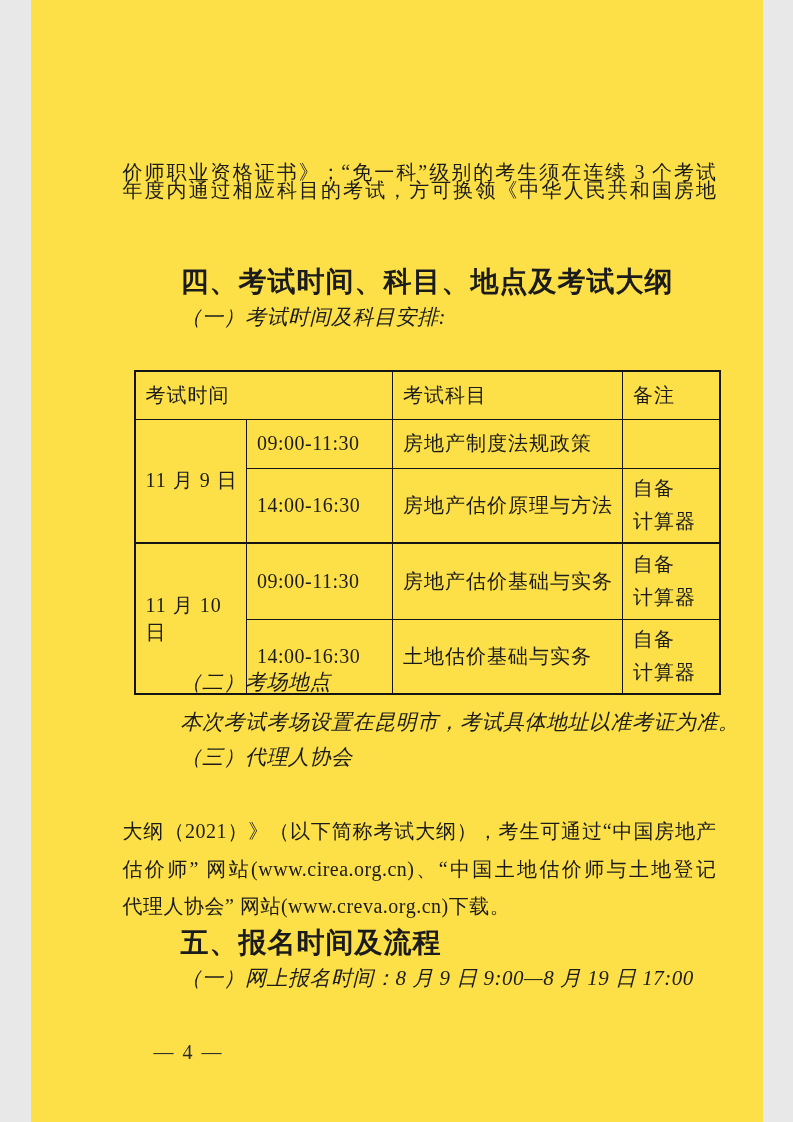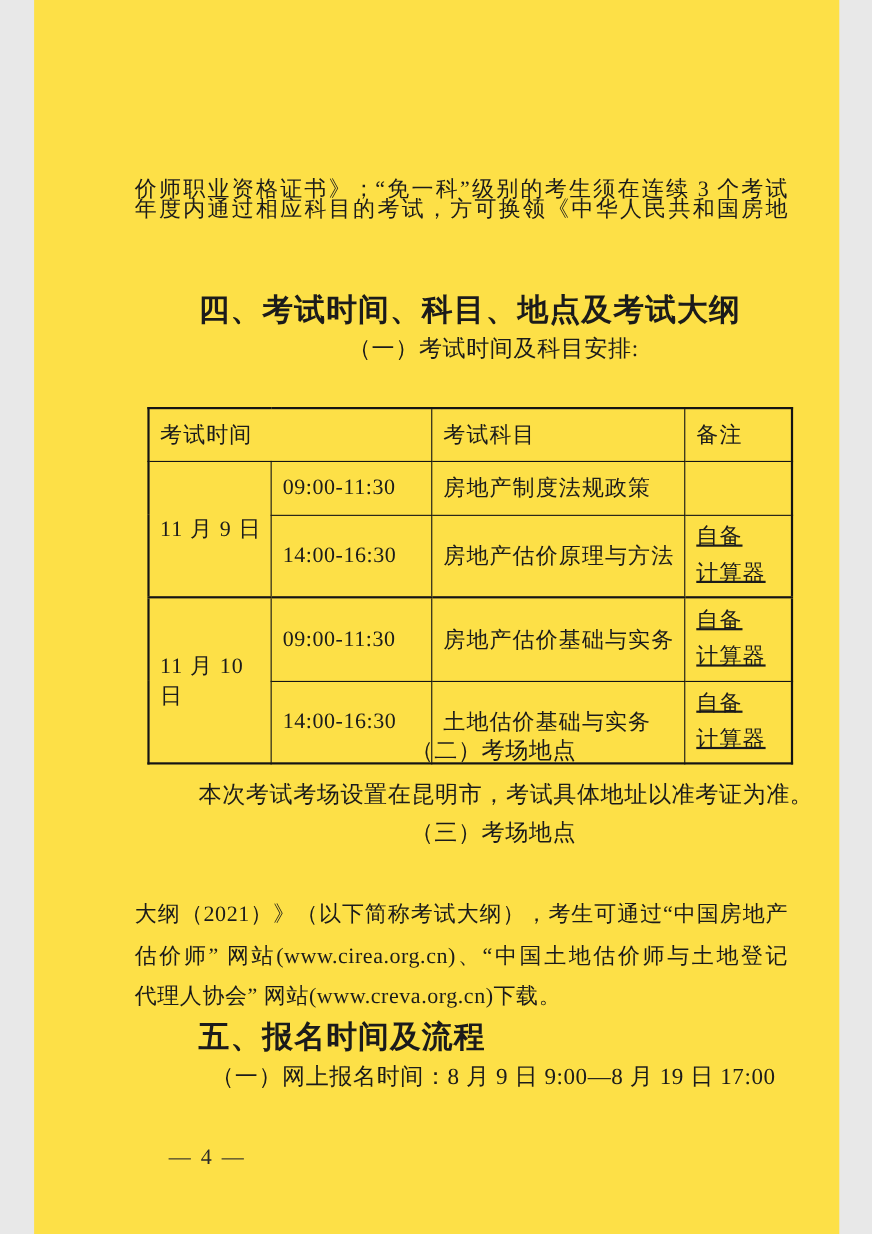--- a/index.html
+++ b/index.html
@@ -20,21 +20,21 @@
     line-height:30px;
     white-space:nowrap;
     letter-spacing:0.5px;
   }
   .fill{
     white-space:normal;
     text-align:justify;
     text-align-last:justify;
   }
   .indent{ text-indent:58px; }
-  .kai{ font-size:21px;text-align:center; }
+  .kai{ font-style:italic; font-size:21px; }
   .hei{
     font-family:"Liberation Sans","DejaVu Sans",sans-serif;
     font-weight:bold;
     font-size:28px;
     letter-spacing:1px;
   }
   table.exam{
     position:absolute;
     left:103px; top:334px;
     width:585px;
@@ -46,21 +46,21 @@
     border:1.5px solid #141414;
     vertical-align:middle;
     padding:0 0 0 10px;
     overflow:hidden;
   }
   table.exam{ border:2.5px solid #141414;margin-top:36px; }
   table.exam tr.day-sep td{ border-top-width:2px; }
   td.c-date{ padding-left:8px; letter-spacing:1px; }
   td.c-time{ padding-left:8px; letter-spacing:0.5px; }
   td.c-subj{ letter-spacing:1px; }
-  td.c-note{ white-space:pre-line; line-height:33px; letter-spacing:1px;text-decoration:underline; }
+  td.c-note{ white-space:pre-line; line-height:33px; letter-spacing:1px; }
   td.c-head{ letter-spacing:1px; }
   .pagenum{
     position:absolute;
     left:123px; top:1041px;
     font-size:20px;
     letter-spacing:2px;
     color:#2a2a2a;
   }
 </style>
 </head>
@@ -110,21 +110,21 @@
       <td class="c-time">14:00-16:30</td>
       <td class="c-subj">土地估价基础与实务</td>
       <td class="c-note">自备
 计算器</td>
     </tr>
   </tbody>
     </table>
 
   <div class="line kai indent" style="top:667px">（二）考场地点</div>
   <div class="line kai indent" style="top:707px">本次考试考场设置在昆明市，考试具体地址以准考证为准。</div>
-  <div class="line kai indent" style="top:742px">（三）考场地点</div>
+  <div class="line kai indent" style="top:742px">（三）代理人协会</div>
 
   <div class="line fill" style="top:816px">大纲（2021）》（以下简称考试大纲），考生可通过“中国房地产</div>
   <div class="line fill" style="top:854px">估价师” 网站(www.cirea.org.cn)、“中国土地估价师与土地登记</div>
   <div class="line" style="top:891px">代理人协会” 网站(www.creva.org.cn)下载。</div>
 
   <div class="line hei indent" style="top:928px">五、报名时间及流程</div>
   <div class="line kai indent" style="top:963px">（一）网上报名时间：8 月 9 日 9:00—8 月 19 日 17:00</div>
 
   <div class="pagenum">— 4 —</div>
 

